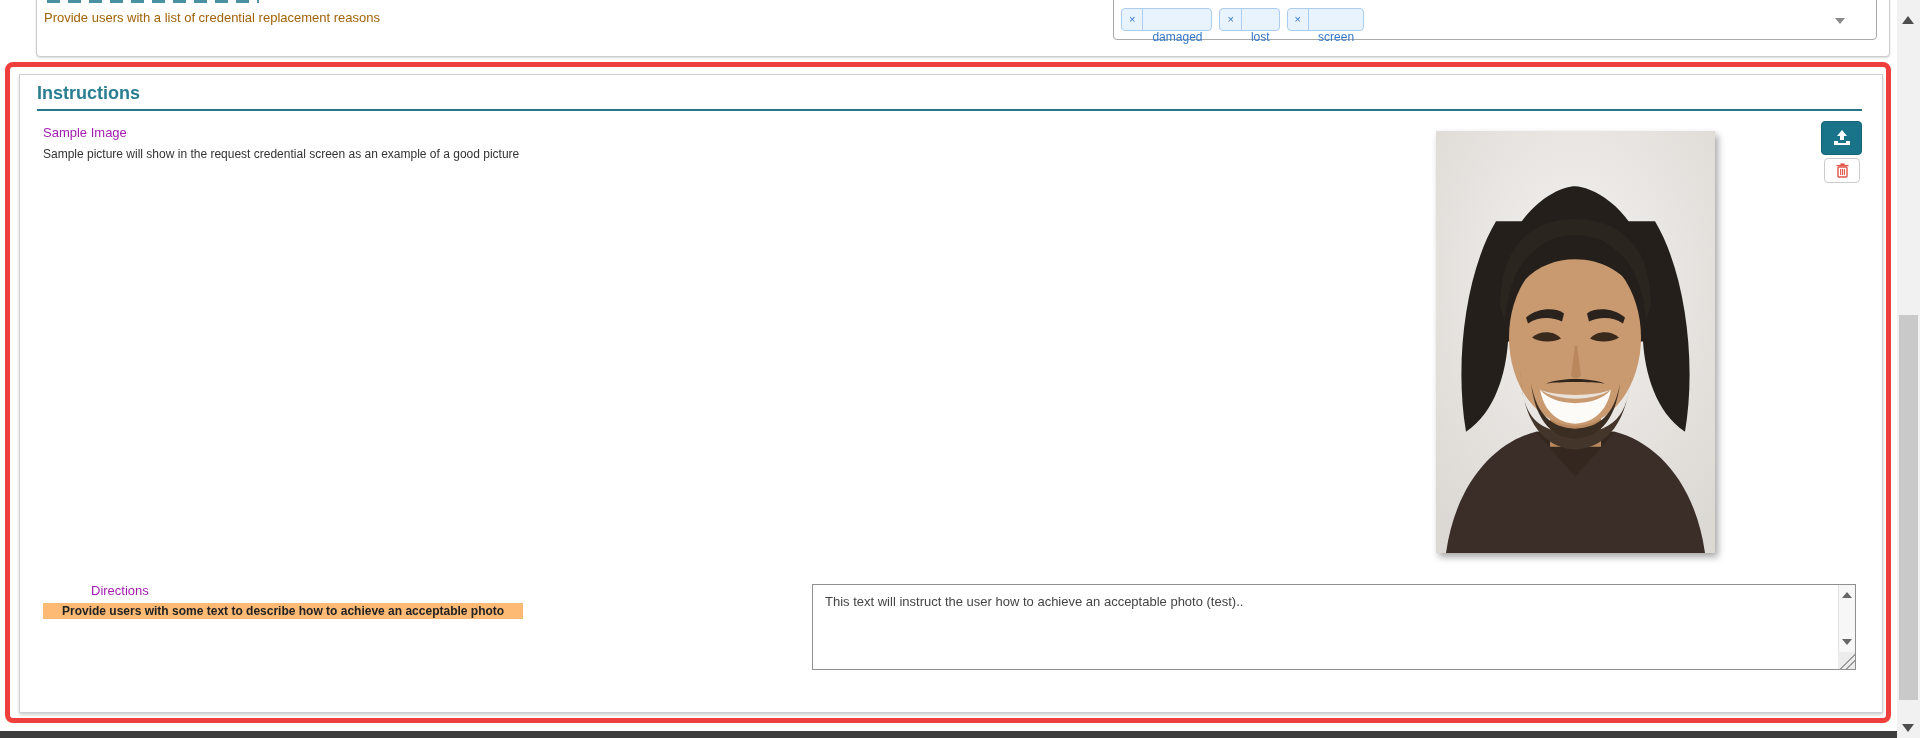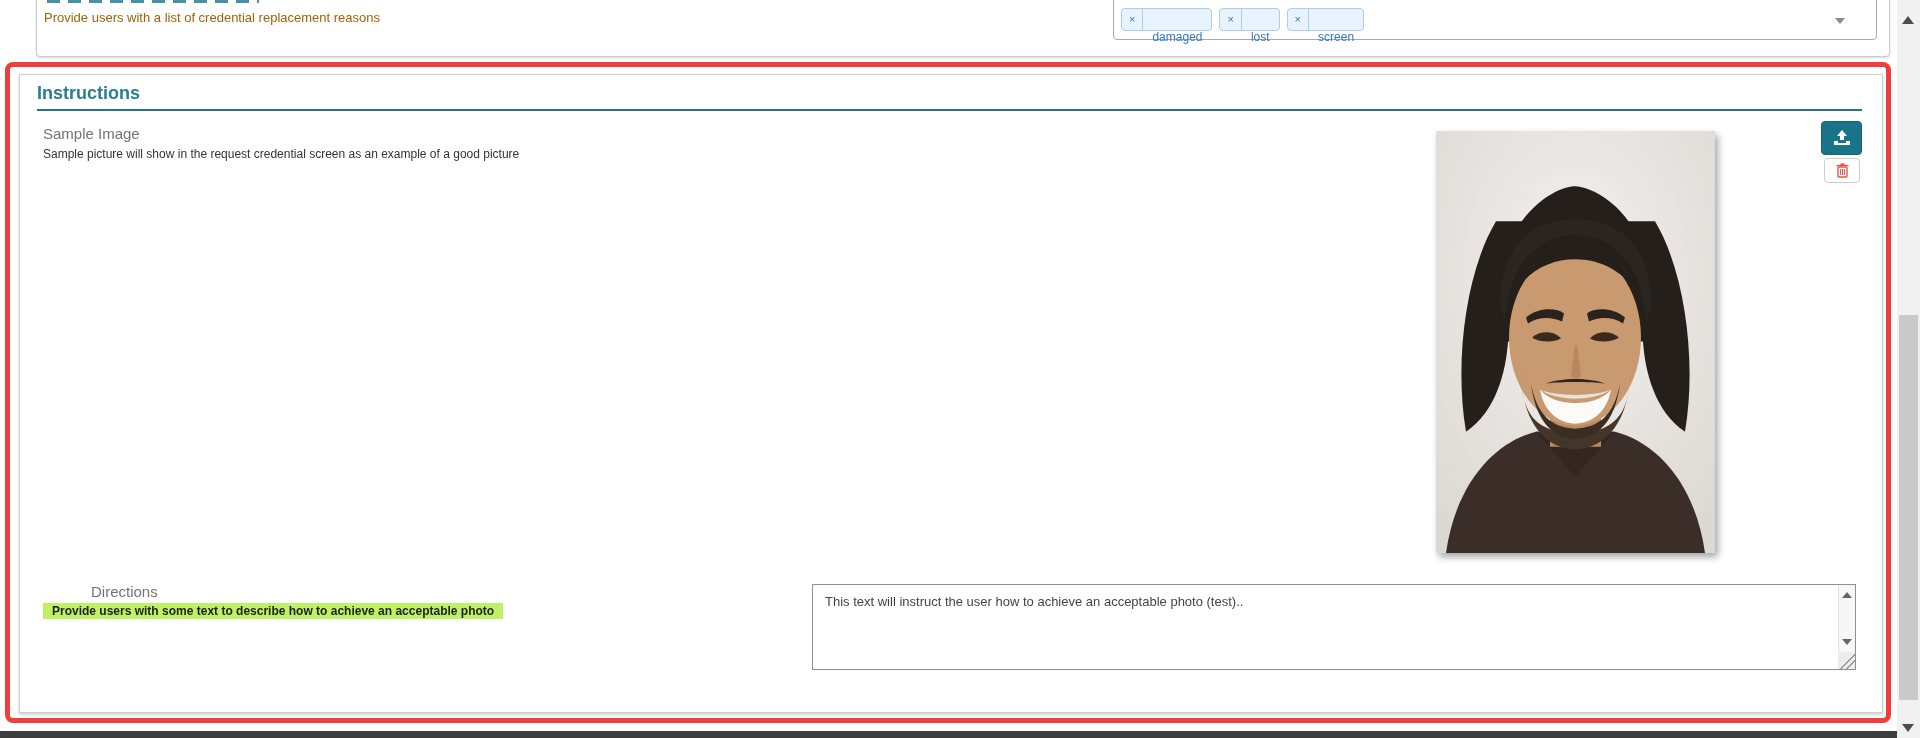--- a/index.html
+++ b/index.html
@@ -58,27 +58,27 @@
   .inner-card {
     left:19px; top:74px; width:1864px; height:639px;
     background:#fff; border:1px solid #cfcfcf;
     box-shadow:0 2px 3px rgba(0,0,0,.18);
   }
   .instructions-title { left:37px; top:83px; font-size:18px; color:#2a7e92;font-weight:bold; }
   .instructions-underline {
     left:37px; top:109px; width:1825px; height:0;
     border-top:2px solid #27758a;
   }
-  .section-title { font-size:15px; color:#737373; }
+  .section-title { font-size:13px; color:#a21caf; }
   .sample-title { left:43px; top:125px; }
   .sample-desc  { left:43px; top:147px; font-size:12px; font-weight:normal; color:#333; }
   .directions-title { left:43px; top:583px;margin-left:48px; }
   .directions-desc {
     left:43px; top:603px; font-size:12px; font-weight:bold; color:#222;
-    background:#bef264; padding:1px 9px;
+    background:#fdba74; padding:1px 19px;
   }
 
   
   .photo {
     left:1436px; top:131px; width:279px; height:422px;
     box-shadow:3px 4px 7px rgba(0,0,0,.35);
     background:#ebe8e5;
   }
   .photo svg { display:block; width:100%; height:100%; }
 

